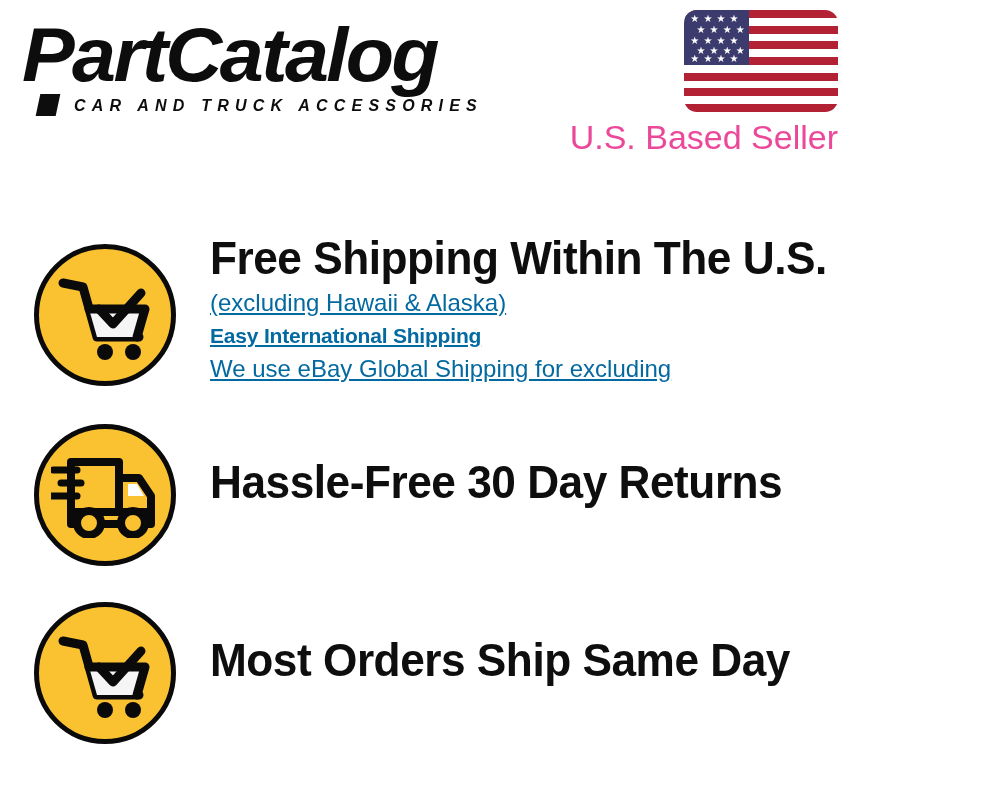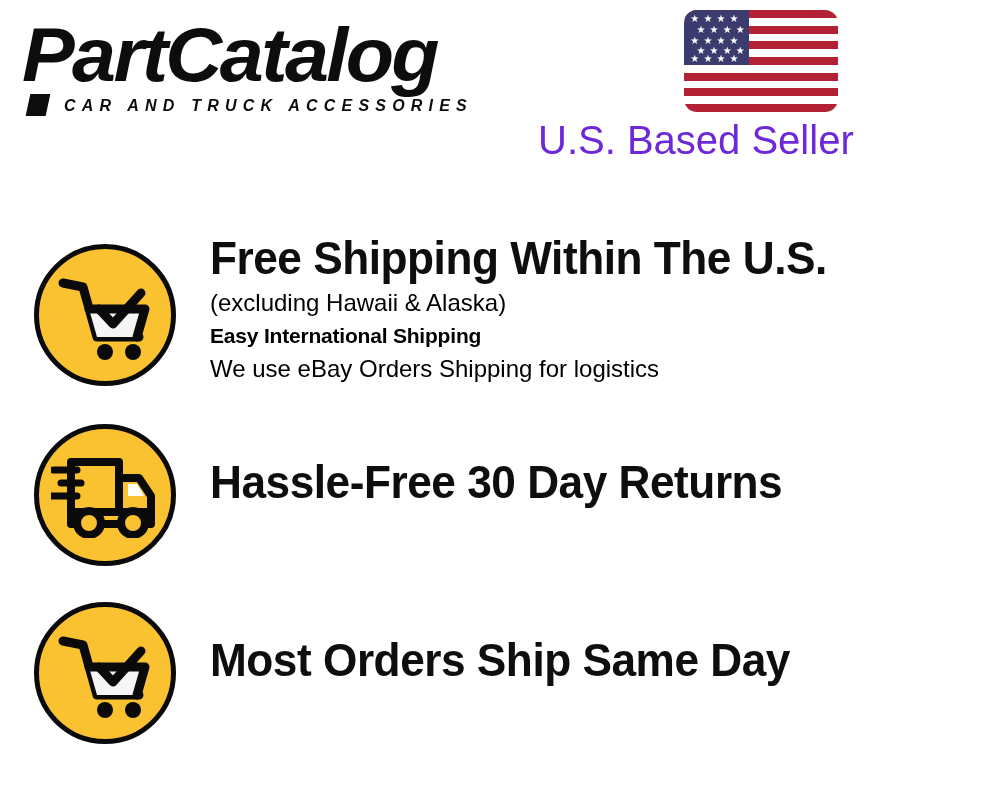--- a/index.html
+++ b/index.html
@@ -39,21 +39,21 @@
     letter-spacing: -2.5px;
     color: #0d0d0d;
     white-space: nowrap;
     transform: scaleX(1.04);
     transform-origin: left center;
   }
   .brand-tagline-row {
     display: flex;
     align-items: flex-end;
     margin-top: 2px;
-    margin-left: 6px;
+    margin-left: 16px;
   }
   .brand-tagline-bar {
     width: 20px;
     height: 22px;
     background: #0d0d0d;
     transform: skewX(-12deg);
     margin-right: 16px;
     flex: 0 0 auto;
   }
   .brand-tagline {
@@ -105,23 +105,23 @@
   }
   .flag .star {
     position: absolute;
     color: #ffffff;
     font-size: 10px;
     line-height: 10px;
     transform: translate(-50%, -50%);
   }
   .seller-text {
     font-family: "Liberation Sans", "DejaVu Sans", sans-serif;
-    font-size: 40px;
+    font-size: 34px;
     font-weight: 400;
-    color: #6d28d9;
+    color: #ec4899;
     letter-spacing: 0px;
     margin-top: 2px;
     white-space: nowrap;
     text-align: right;
   }
 
   
   .features {
     position: absolute;
     top: 230px;
@@ -172,22 +172,23 @@
     color: #0e0e0e;
     white-space: nowrap;
     transform: scaleX(0.94);
     transform-origin: left center;
   }
   .feature-sub {
     font-family: "Liberation Sans", "DejaVu Sans", sans-serif;
     font-weight: 400;
     font-size: 24px;
     line-height: 34px;
-    color: #000000;
-    white-space: nowrap;
+    color: #0369a1;
+    white-space: nowrap;
+    text-decoration: underline;
   }
   .feature-sub.bold {
     font-weight: 700;
     font-size: 21px;
     line-height: 32px;
     letter-spacing: -0.2px;
   }
   .row-2 .feature-text,
   .row-3 .feature-text {
     padding-top: 44px;
@@ -262,21 +263,21 @@
           <path d="M46 42 L60 57 L88 26" fill="none" stroke="#0a0a0a" stroke-width="9" stroke-linecap="round" stroke-linejoin="round"></path>
           <circle cx="52" cy="85" r="8" fill="#0a0a0a"></circle>
           <circle cx="80" cy="85" r="8" fill="#0a0a0a"></circle>
         </svg>
       </div>
     </div>
     <div class="feature-text">
       <div class="feature-title">Free Shipping Within The U.S.</div>
       <div class="feature-sub">(excluding Hawaii &amp; Alaska)</div>
       <div class="feature-sub bold">Easy International Shipping</div>
-      <div class="feature-sub">We use eBay Orders Shipping for logistics</div>
+      <div class="feature-sub">We use eBay Global Shipping for excluding</div>
     </div>
   </div>
 
   <div class="feature-row row-2">
     <div class="icon-wrap">
       <div class="icon-circle">
         <svg width="108" height="86" viewBox="0 0 108 86" aria-hidden="true">
 
           <line x1="2" y1="18" x2="26" y2="18" stroke="#0a0a0a" stroke-width="7" stroke-linecap="round"></line>
           <line x1="10" y1="31" x2="30" y2="31" stroke="#0a0a0a" stroke-width="7" stroke-linecap="round"></line>

